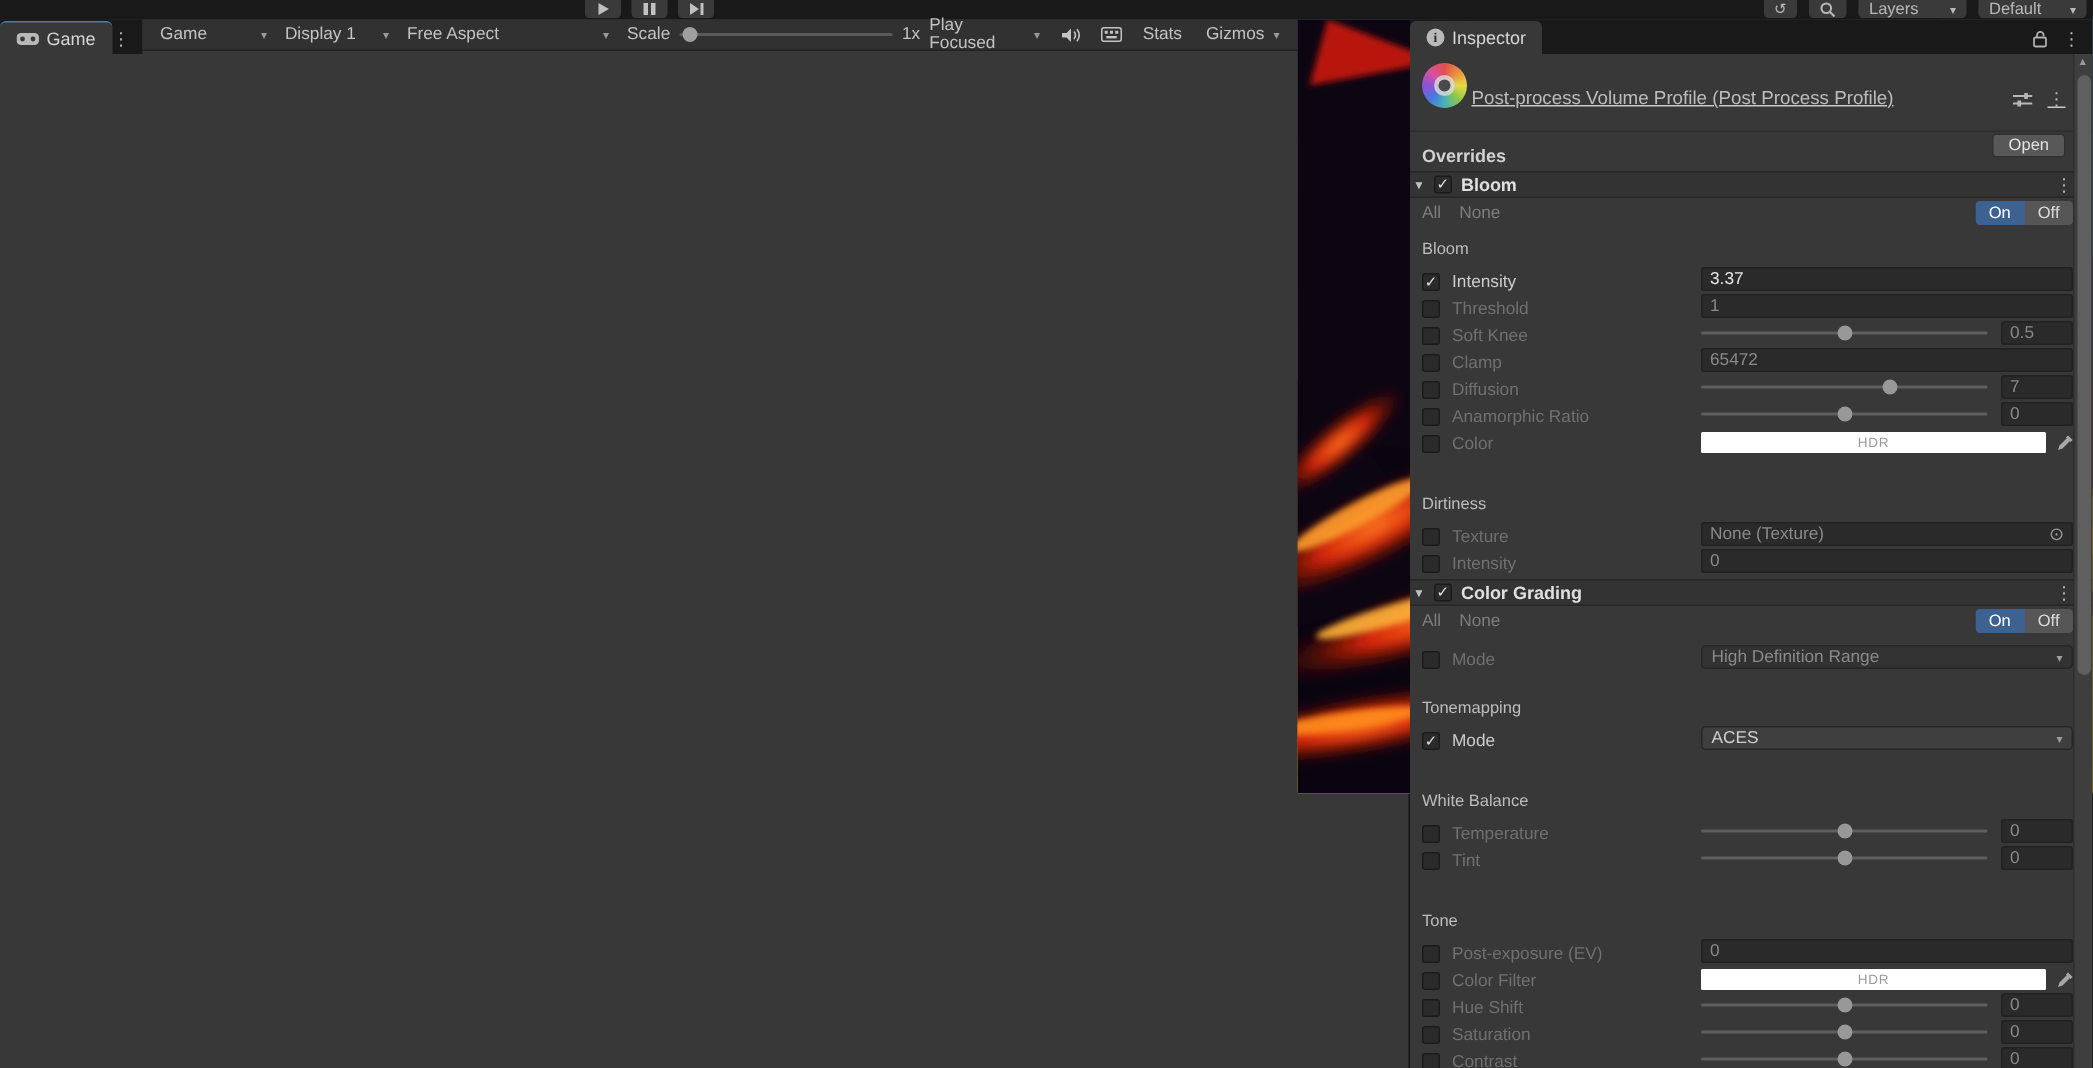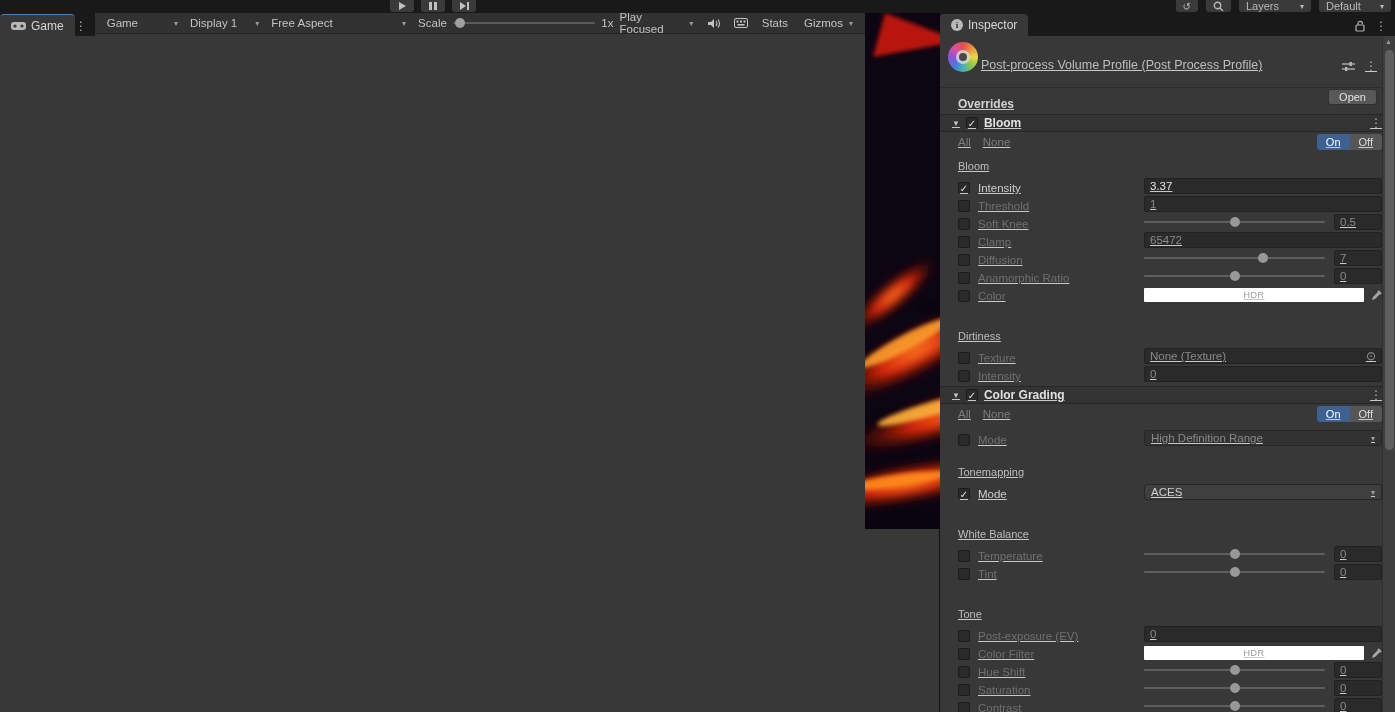--- a/index.html
+++ b/index.html
@@ -66,21 +66,21 @@
   .insp-head { height:52px; background:#383838; border-bottom:1px solid #2d2d2d; position:relative; padding:6px 8px 0 8px; }
   .insp-head .rowtitle { display:flex; align-items:flex-end; gap:3px;text-decoration:underline; }
   .aperture { width:30px; height:30px; border-radius:50%;
       background:conic-gradient(#e05050,#e89040,#e8d844,#8cc848,#48b0b8,#4878e0,#9050d8,#d850a0,#e05050); position:relative; }
   .aperture:before { content:""; position:absolute; inset:8px; border-radius:50%; background:#d8d8d8; opacity:.85; }
   .aperture:after { content:""; position:absolute; inset:11px; border-radius:50%; background:#4a4a4a; }
   .insp-title { color:#bdbdbd; font-size:12.5px; }
   .headicons { margin-left:auto; display:flex; align-items:center; gap:10px; margin-right:10px; }
   .openbtn { position:absolute; right:18px; top:29px; background:#585858; border:1px solid #303030; border-radius:3px;
              color:#e2e2e2; font-size:11px; padding:1px 10px;margin-top:24px; }
-  .insp-body { flex:1; background:#383838; padding:0 13px 0 10px; overflow:hidden;text-decoration:underline; }
+  .insp-body { flex:1; background:#383838; padding:0 13px 0 0; overflow:hidden; }
 
   .ov-label { font-weight:bold; color:#d2d2d2; padding:9px 0 0 8px; height:26px; }
   .sect-h { height:18px; background:#333333; border-top:1px solid #272727; border-bottom:1px solid #272727;
             display:flex; align-items:center; margin:0 -13px 0 -10px; padding:0 13px 0 12px; }
   .sect-h .tri { font-size:8px; color:#c0c0c0; margin-right:6px; }
   .sect-h .name { font-weight:bold; color:#e0e0e0; margin-left:6px; }
   .sect-h .kebab { margin-left:auto; }
   .allnone { height:20px; display:flex; align-items:center; gap:12px; padding-left:8px; color:#7d7d7d; font-size:11.5px; }
   .onoff { margin-left:auto; display:flex; border-radius:3px; overflow:hidden; font-size:11px; }
   .onoff .on { background:#3d6190; color:#fff; padding:2px 9px; }

